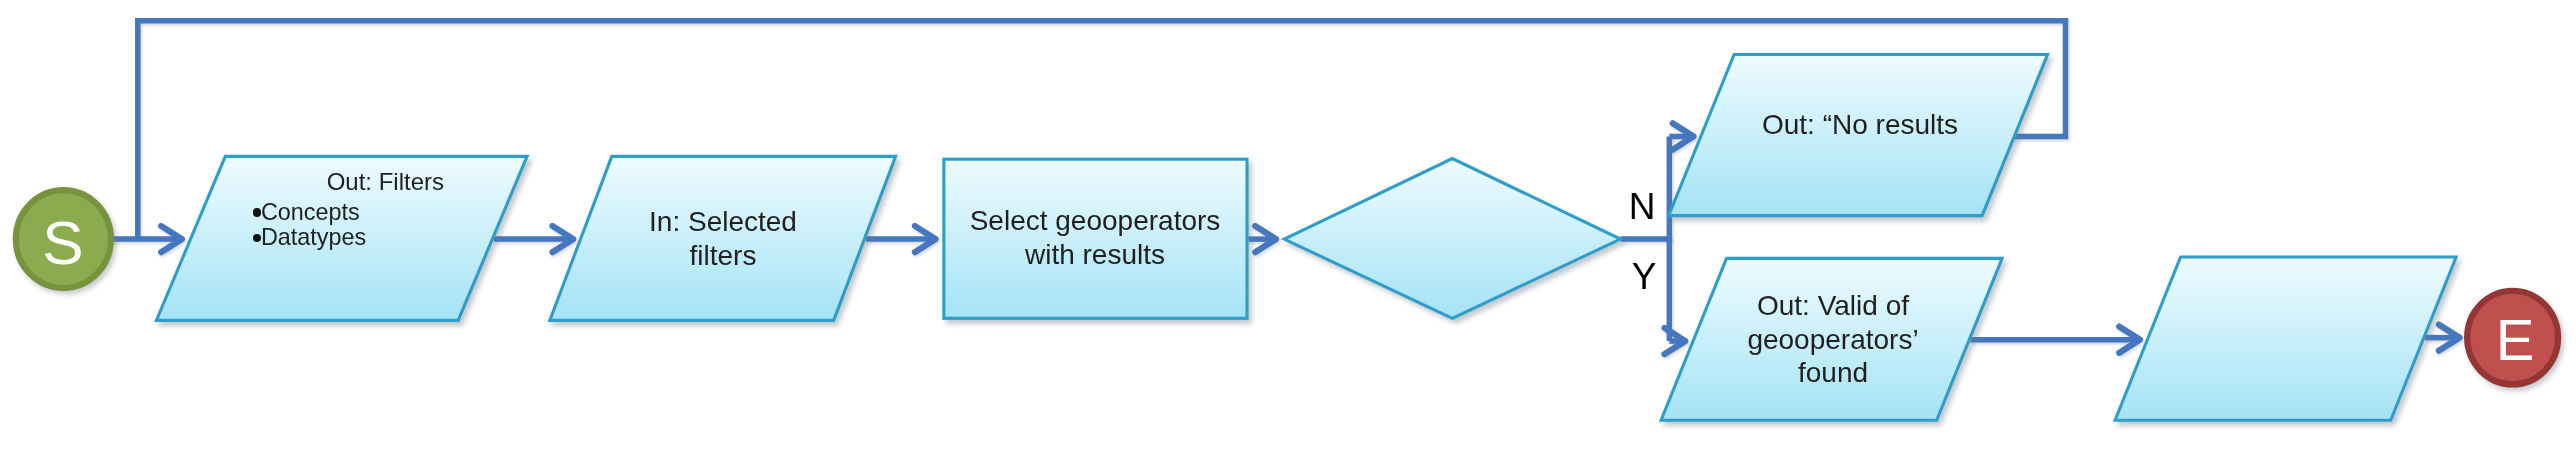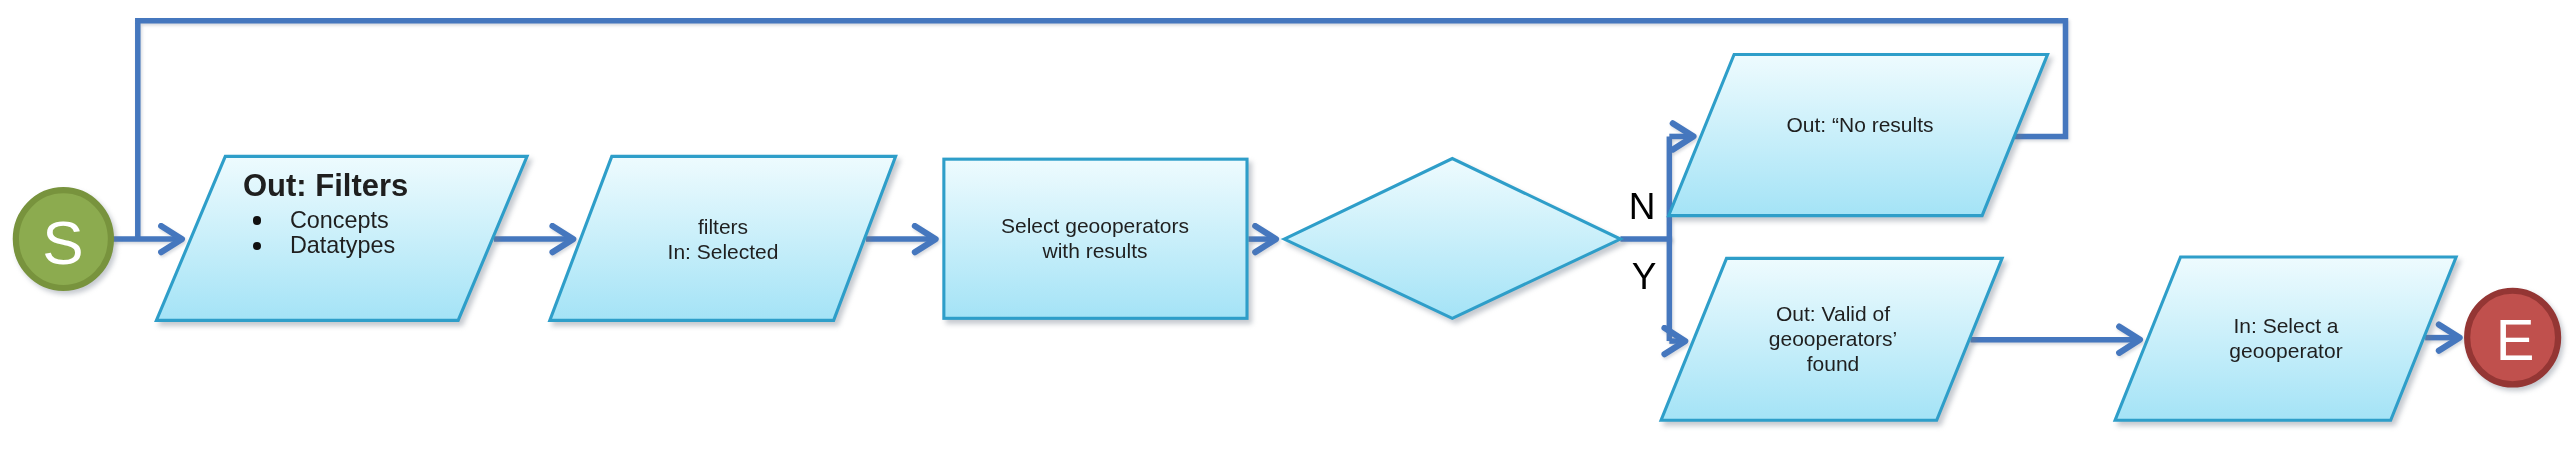--- a/index.html
+++ b/index.html
@@ -24,31 +24,31 @@
          filter:drop-shadow(5px 6px 4px rgba(110,120,135,.40));}
   .terminal-start{fill:var(--start-fill);stroke:var(--start-border);stroke-width:9;
          filter:drop-shadow(4px 5px 4px rgba(110,120,135,.40));}
   .terminal-end{fill:var(--end-fill);stroke:var(--end-border);stroke-width:9;
          filter:drop-shadow(4px 5px 4px rgba(110,120,135,.40));}
   .arrowhead{fill:none;stroke:var(--connector);stroke-width:9;stroke-linecap:round;stroke-linejoin:round;}
   #shapeGrad .stop-top{stop-color:var(--shape-fill-top);}
   #shapeGrad .stop-bottom{stop-color:var(--shape-fill-bottom);}
 
   .label{position:absolute;transform:translate(-50%,-50%);text-align:center;
-         color:var(--text);font-size:21px;line-height:1.2;white-space:nowrap;}
+         color:var(--text);font-size:28px;line-height:1.2;white-space:nowrap;}
   .badge-label{position:absolute;transform:translate(-50%,-50%);color:#ffffff;
          font-size:62px;line-height:1;}
   .branch-label{position:absolute;transform:translate(-50%,-50%);color:#000000;
          font-size:37px;line-height:1;}
   .filters-block{position:absolute;left:243px;top:168px;width:201px;color:var(--text);}
-  .filters-title{font-size:31px;line-height:1.15;text-align:left;font-weight:bold;}
+  .filters-title{font-size:24px;line-height:1.15;text-align:right;}
   .filters-list{margin-top:4.1px;}
   .bullet-row{display:flex;align-items:center;height:25.5px;padding-left:9.6px;}
   .bullet-dot{width:8.3px;height:8.3px;border-radius:50%;background:#111111;flex:0 0 auto;}
-  .bullet-text{margin-left:29px;font-size:23.4px;line-height:1;}
+  .bullet-text{font-size:23.4px;line-height:1;}
 </style>
 </head>
 <body>
 
 <div id="canvas">
 
   <svg width="2576" height="452" viewBox="0 0 3739 656">
     <defs>
       <linearGradient id="shapeGrad" x1="0" y1="0" x2="0" y2="1">
         <stop class="stop-top" offset="0" stop-color="#EEFBFE"></stop>
@@ -92,22 +92,22 @@
         <span class="bullet-text">Concepts</span>
       </div>
       <div class="bullet-row">
         <span class="bullet-dot"></span>
         <span class="bullet-text">Datatypes</span>
       </div>
     </div>
   </div>
 
   <div class="label" style="left:723px;top:239px;">
+    <div>In: Selected</div>
     <div>filters</div>
-    <div>In: Selected</div>
   </div>
 
   <div class="label" style="left:1095px;top:238px;">
     <div>Select geooperators</div>
     <div>with results</div>
   </div>
 
 
   <div class="branch-label" style="left:1642px;top:206px;">N</div>
   <div class="branch-label" style="left:1644px;top:276px;">Y</div>
@@ -115,21 +115,17 @@
   <div class="label" style="left:1860px;top:125px;">
     <div>Out: “No results</div>
   </div>
 
   <div class="label" style="left:1833px;top:339px;">
     <div>Out: Valid of</div>
     <div>geooperators’</div>
     <div>found</div>
   </div>
 
-  <div class="label" style="left:2286px;top:338px;">
-    <div>In: Select a</div>
-    <div>geooperator</div>
-  </div>
 
   <div class="badge-label" style="left:2515px;top:340px;font-size:58px;">E</div>
 
 </div>
 
 
 </body></html>

